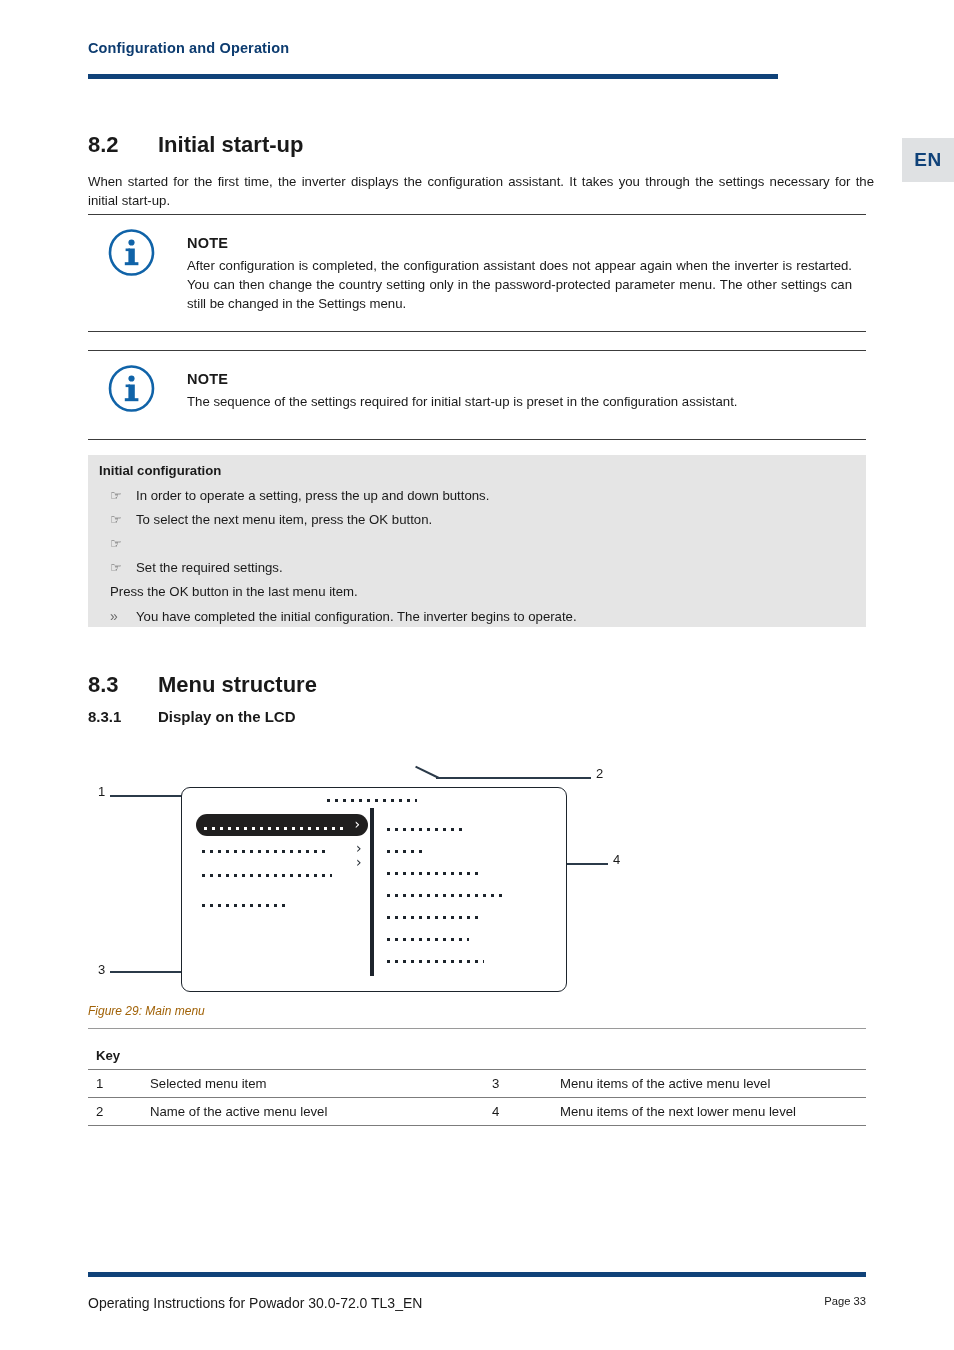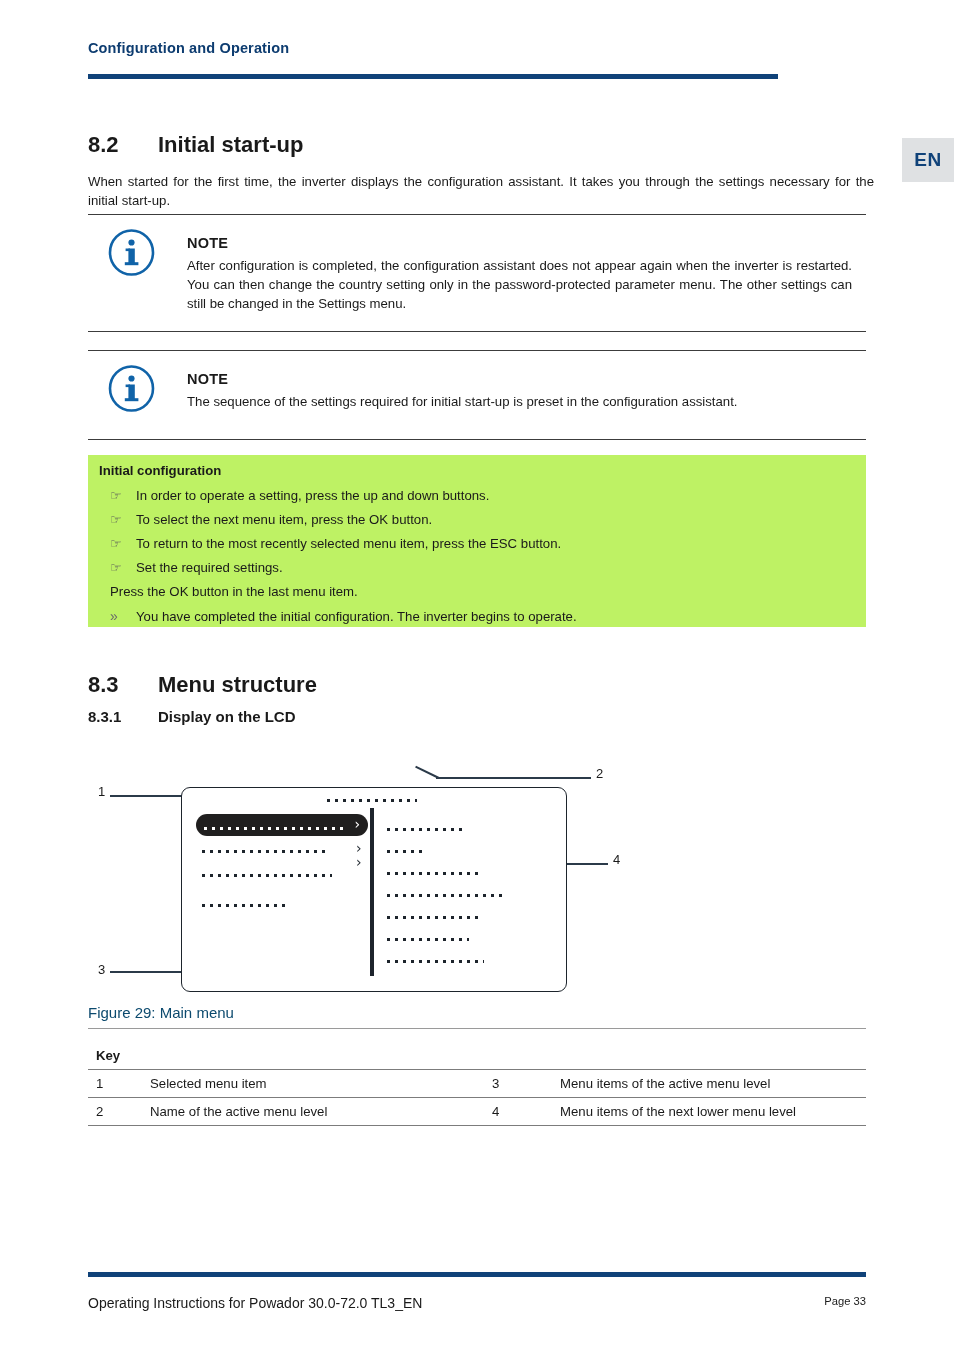--- a/index.html
+++ b/index.html
@@ -169,21 +169,21 @@
     text-align: justify;
   }
 
   
   #proc-box {
     position: absolute;
     left: 88px;
     top: 455px;
     width: 778px;
     height: 172px;
-    background: #bef264;
+    background: #e5e5e5;
   }
   #proc-title {
     position: absolute;
     left: 11px;
     top: 8px;
     font-size: 13.2px;
     font-weight: bold;
     color: #1a1a1a;
   }
   #proc-list {
@@ -301,22 +301,23 @@
     position: absolute;
     font-size: 13px;
     color: #1a1a1a;
   }
   .lead { position: absolute; background: #2b3a49; }
 
   #fig-caption {
     position: absolute;
     left: 88px;
     top: 1004px;
-    font-size: 15px;
-    color: #0c4a6e;
+    font-size: 12px;
+    font-style: italic;
+    color: #a16207;
   }
   #fig-caption-rule {
     position: absolute;
     left: 88px;
     top: 1028px;
     width: 778px;
     height: 1px;
     background: #9a9a9a;
   }
 
@@ -418,21 +419,20 @@
     <div class="proc-row">
       <span class="proc-marker">☞</span>
       <span>In order to operate a setting, press the up and down buttons.</span>
     </div>
     <div class="proc-row">
       <span class="proc-marker">☞</span>
       <span>To select the next menu item, press the OK button.</span>
     </div>
     <div class="proc-row">
       <span class="proc-marker">☞</span>
-      <span>To return to the most recently selected menu item, press the ESC button.</span>
     </div>
     <div class="proc-row">
       <span class="proc-marker">☞</span>
       <span>Set the required settings.</span>
     </div>
     <div class="proc-row plain">
       <span class="proc-marker"></span>
       <span>Press the OK button in the last menu item.</span>
     </div>
     <div class="proc-row result">

